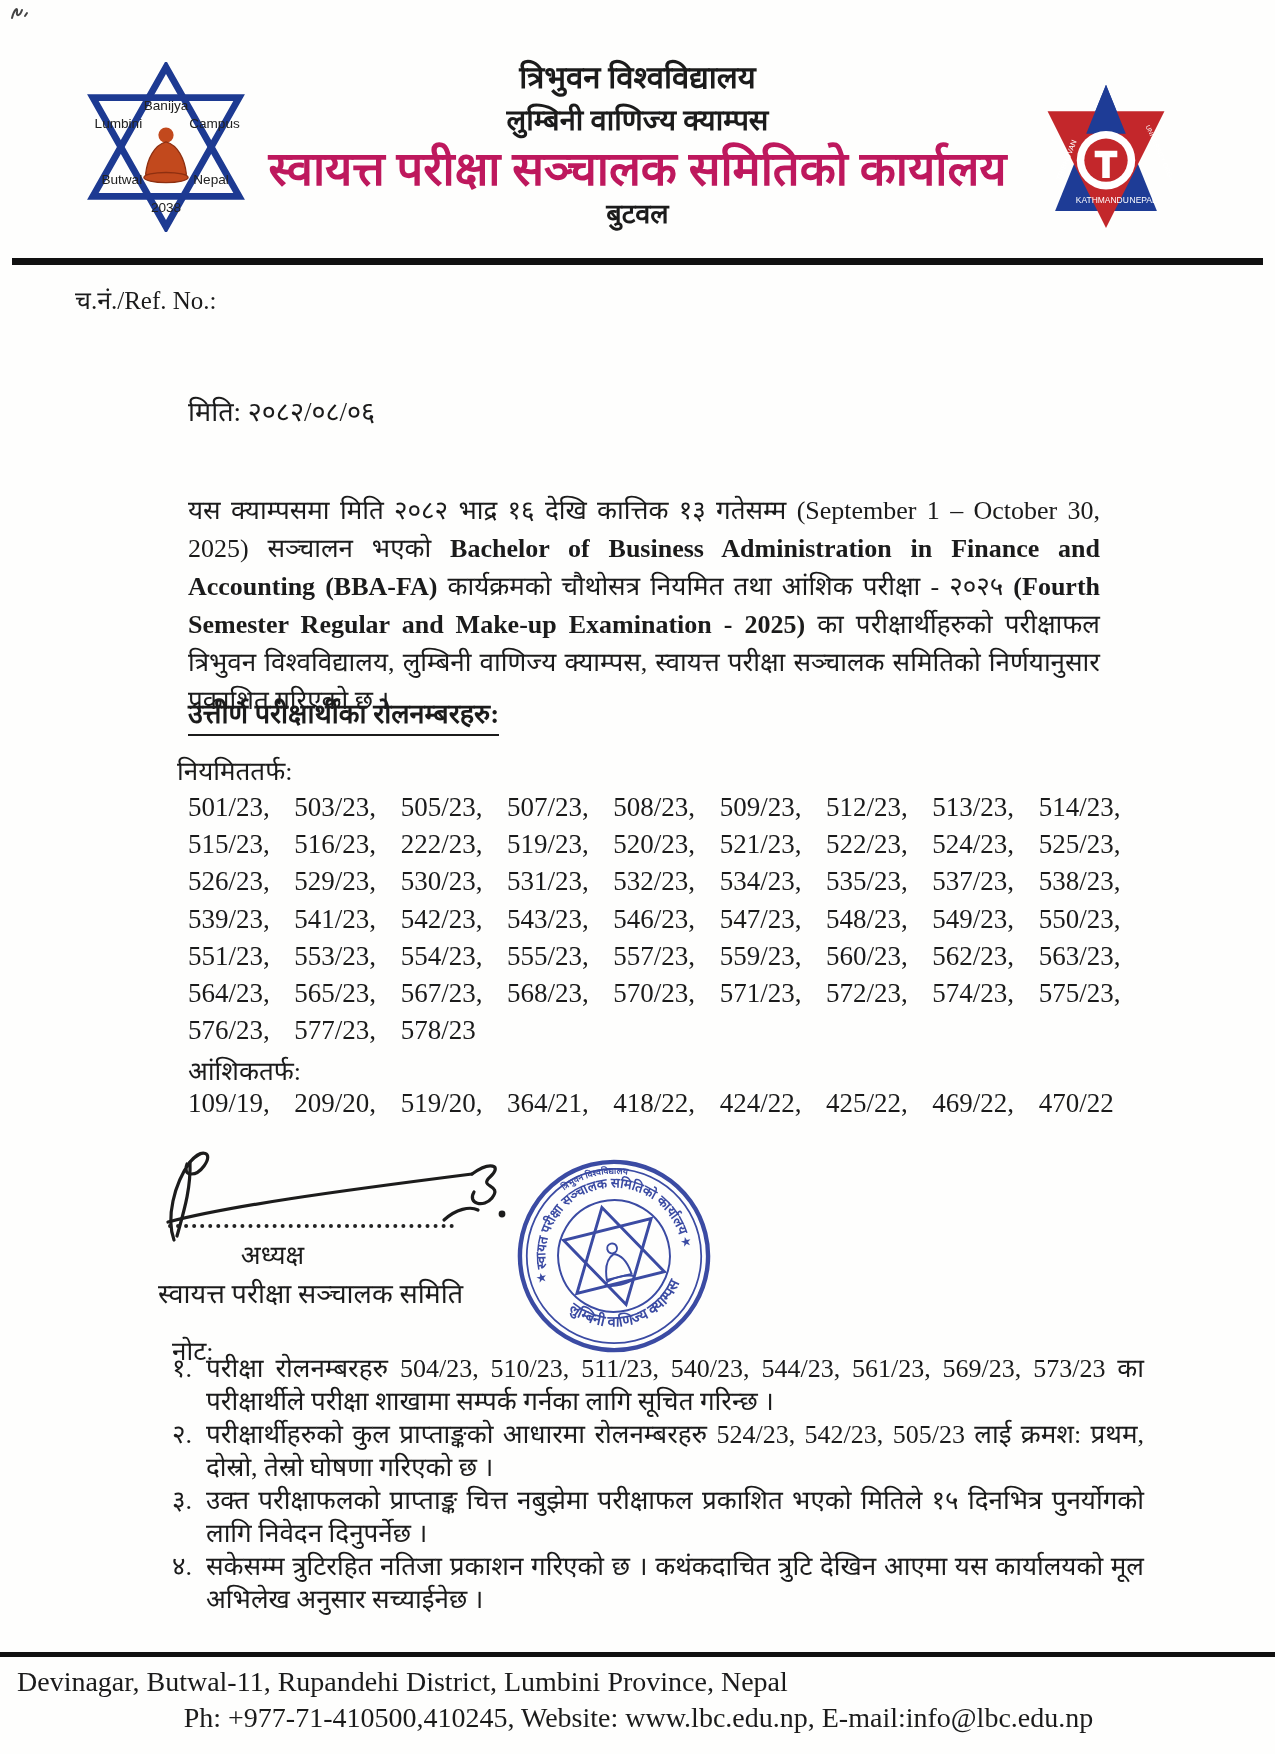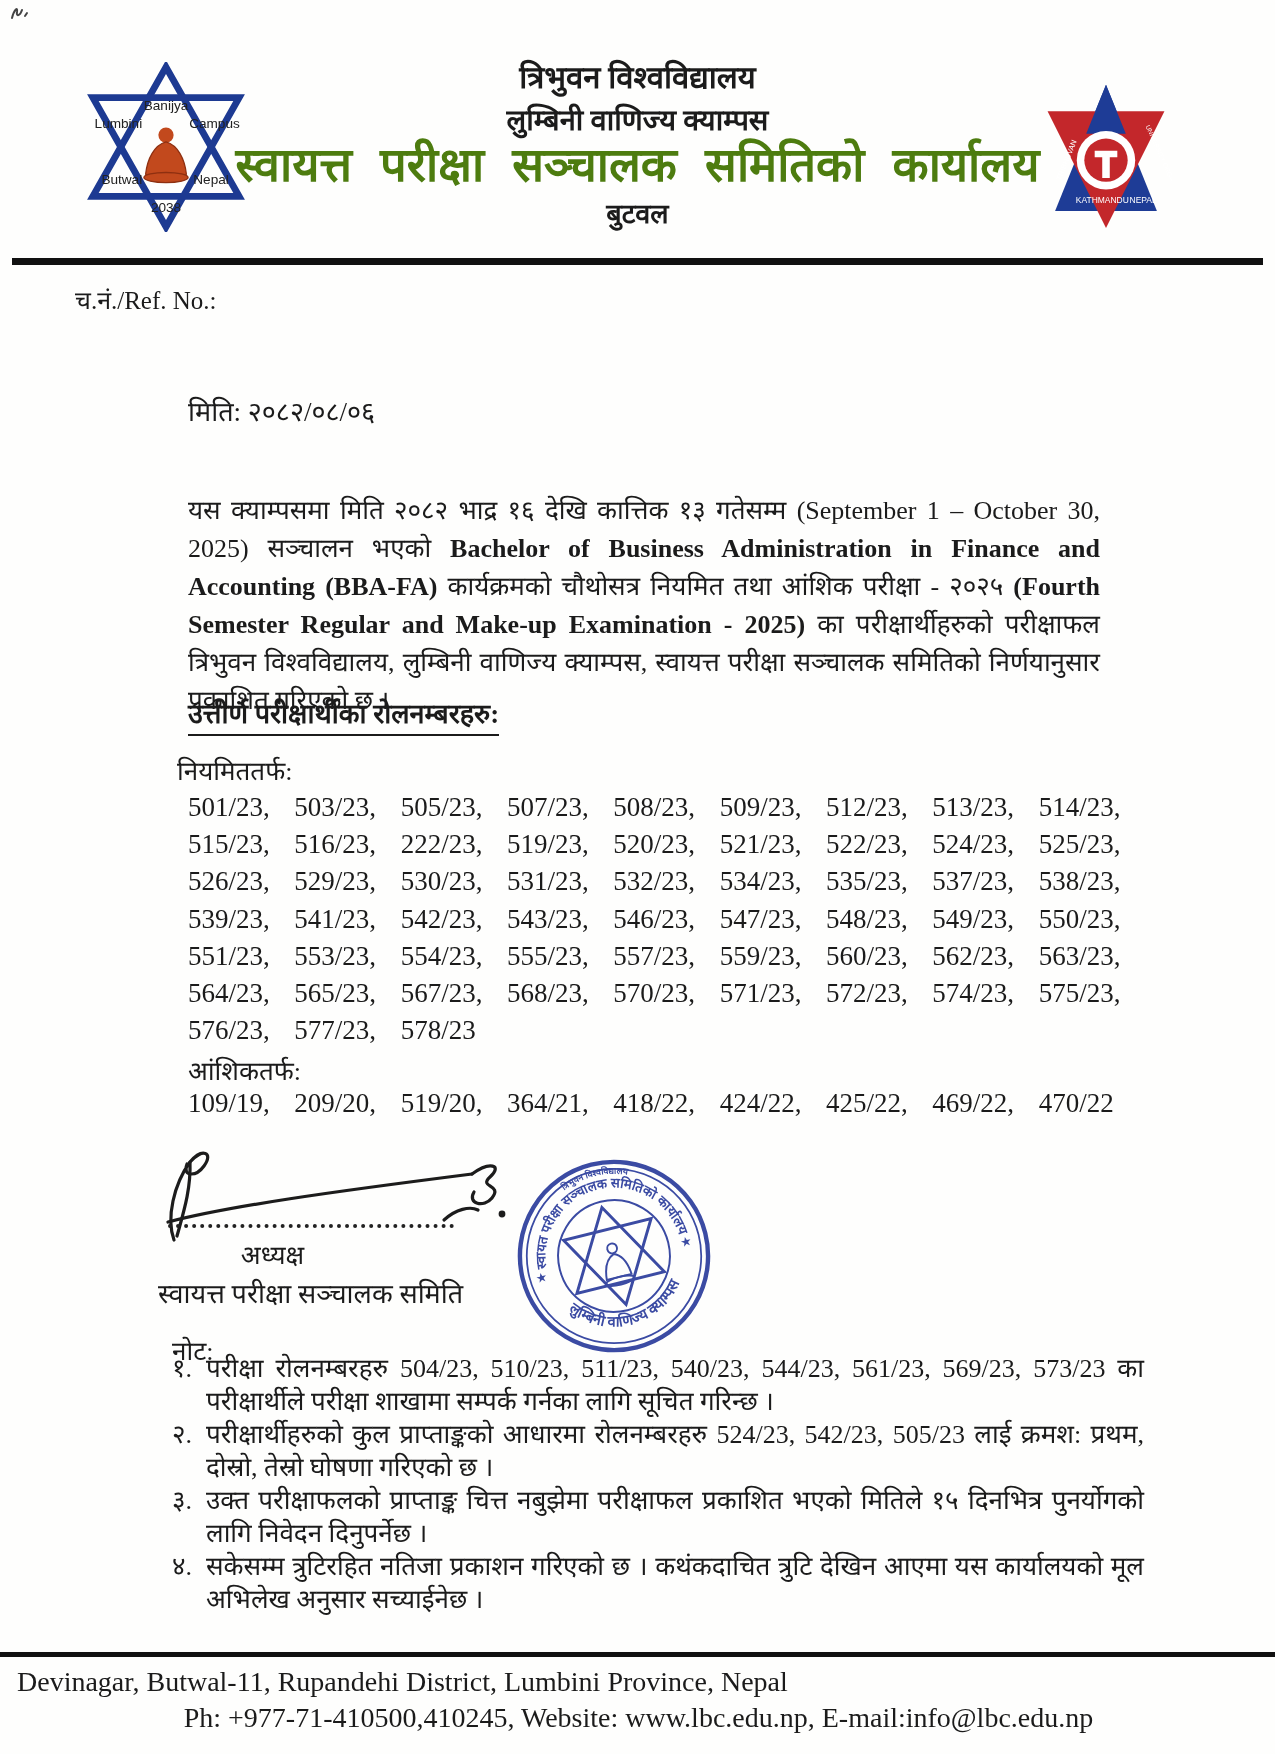--- a/index.html
+++ b/index.html
@@ -70,21 +70,21 @@
     <text x="44" y="78" font-size="16" text-anchor="middle" fill="#222" font-family="Liberation Sans, sans-serif">Lumbini</text>
     <text x="157" y="78" font-size="16" text-anchor="middle" fill="#222" font-family="Liberation Sans, sans-serif">Campus</text>
     <text x="48" y="144" font-size="16" text-anchor="middle" fill="#222" font-family="Liberation Sans, sans-serif">Butwal</text>
     <text x="153" y="144" font-size="16" text-anchor="middle" fill="#222" font-family="Liberation Sans, sans-serif">Nepal</text>
     <text x="100" y="176" font-size="16" text-anchor="middle" fill="#222" font-family="Liberation Sans, sans-serif">2038</text>
   </svg>
 
   <div class="abs header-center">
     <div class="h-university">त्रिभुवन विश्वविद्यालय</div>
     <div class="h-campus">लुम्बिनी वाणिज्य क्याम्पस</div>
-    <div class="h-office" id="office-line" style="color: #4d7c0f; font-family: Liberation Mono, monospace;">स्वायत्त परीक्षा सञ्चालक समितिको कार्यालय</div>
+    <div class="h-office" id="office-line" style="color: #be185d;">स्वायत्त परीक्षा सञ्चालक समितिको कार्यालय</div>
     <div class="h-city">बुटवल</div>
   </div>
 
   <svg class="abs" style="left:1040px;top:76px;" width="132" height="158" viewBox="0 0 140 165">
     <polygon points="70,8 124,142 16,142" fill="#1e3c96"></polygon>
     <polygon points="8,36 132,36 70,160" fill="#c3272b"></polygon>
     <polygon points="70,8 91,60 49,60" fill="#1e3c96"></polygon>
     <circle cx="70" cy="88" r="31" fill="#ffffff"></circle>
     <circle cx="70" cy="88" r="23" fill="#c3272b"></circle>
     <path d="M58,78 h24 v7 h-8 v22 h-8 v-22 h-8 Z" fill="#ffffff"></path>

